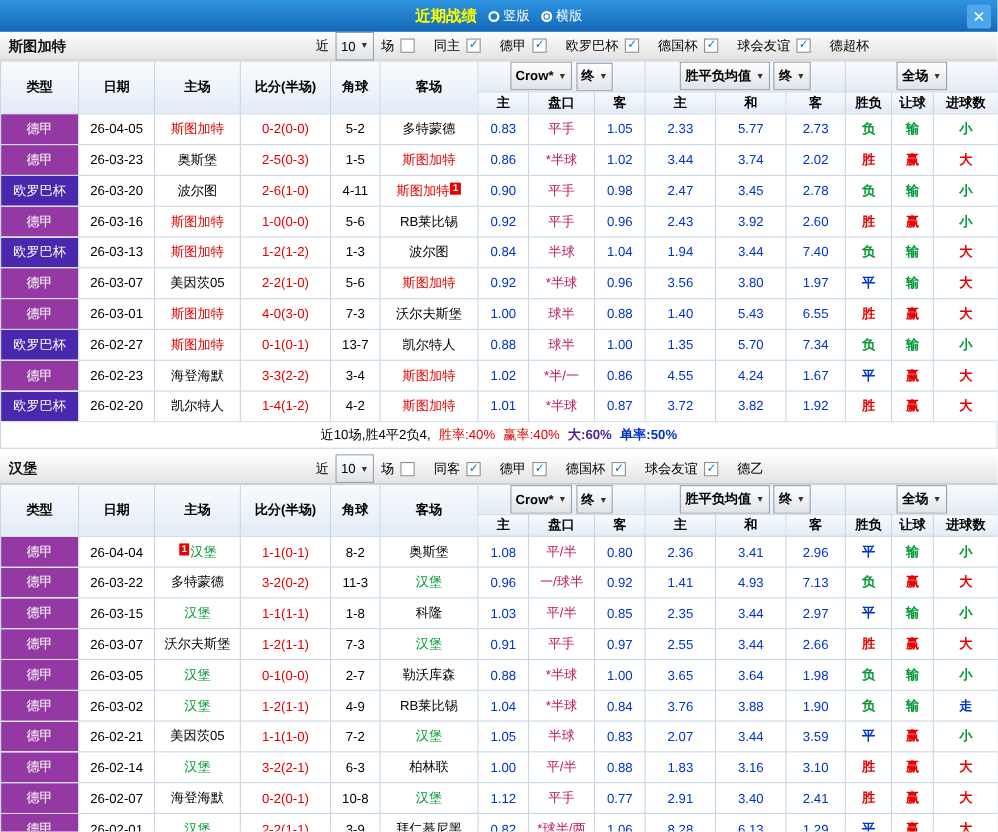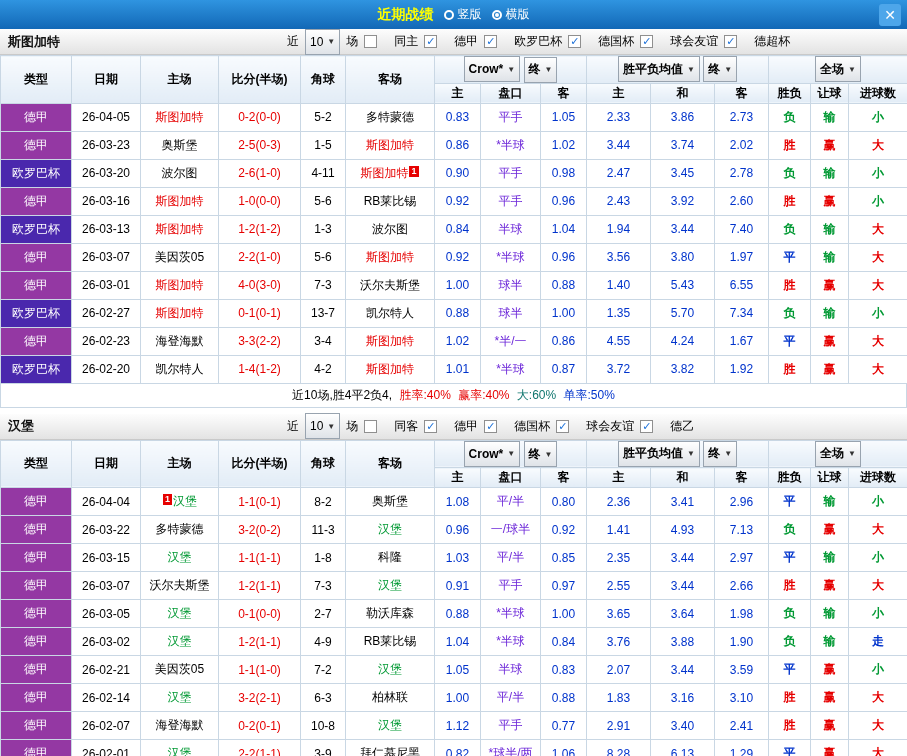--- a/index.html
+++ b/index.html
@@ -30,21 +30,21 @@
   .hrow2 th{height:20px;font-size:12px}
   tbody td{height:28px;background:#fff;font-size:12px}
   .lg{color:#fff}
   .lg-a{background:#9438a3}
   .lg-b{background:#4a28ad}
   .c-red{color:#e60000;font-weight:bold}
   .c-green{color:#009933;font-weight:bold}
   .c-blue{color:#0033cc;font-weight:bold}
   .t-score{color:#e60000}
   .t-odds{color:#0033cc}
-  .t-pan{color:#6d28d9}
+  .t-pan{color:#be185d}
   .t-team{cursor:pointer}
   .badge{display:inline-block;background:#e60000;color:#fff;font-size:9px;line-height:11px;height:11px;padding:0 2px;margin:0 1px;position:relative;top:-3px;font-weight:bold}
   .summary{height:24px;line-height:23px;text-align:center;border:1px solid #c9d7e4;border-top:none;background:#fff}
   .summary span{margin:0 2px}
   .gap{height:6px}
 </style>
 </head>
 <body>
 
 <div class="topbar">
@@ -167,21 +167,21 @@
           <td class="lg lg-a">德甲</td>
           <td>26-04-05</td>
           <td><span><span class="t-team" style="color: rgb(230, 0, 0);">斯图加特</span></span></td>
           <td class="t-score">0-2(0-0)</td>
           <td>5-2</td>
           <td><span><span class="t-team">多特蒙德</span></span></td>
           <td class="t-odds">0.83</td>
           <td class="t-pan">平手</td>
           <td class="t-odds">1.05</td>
           <td class="t-odds">2.33</td>
-          <td class="t-odds">3.86</td>
+          <td class="t-odds">5.77</td>
           <td class="t-odds">2.73</td>
           <td class="c-green">负</td>
           <td class="c-green">输</td>
           <td class="c-green">小</td>
         </tr>
         <tr>
           <td class="lg lg-a">德甲</td>
           <td>26-03-23</td>
           <td><span><span class="t-team">奥斯堡</span></span></td>
           <td class="t-score">2-5(0-3)</td>
@@ -328,21 +328,21 @@
           <td class="t-odds">0.87</td>
           <td class="t-odds">3.72</td>
           <td class="t-odds">3.82</td>
           <td class="t-odds">1.92</td>
           <td class="c-red">胜</td>
           <td class="c-red">赢</td>
           <td class="c-red">大</td>
         </tr>
       </tbody>
   </table>
-  <div class="summary" id="summary-0"><span style="color: rgb(0, 0, 0);">近10场,胜4平2负4, </span><span style="color: rgb(230, 0, 0);">胜率:40% </span><span style="color: rgb(230, 0, 0);">赢率:40% </span><span style="color: #0f766e;">大:60% </span><span style="color: rgb(0, 51, 204);">单率:50%</span></div>
+  <div class="summary" id="summary-0"><span style="color: rgb(0, 0, 0);">近10场,胜4平2负4, </span><span style="color: rgb(230, 0, 0);">胜率:40% </span><span style="color: rgb(230, 0, 0);">赢率:40% </span><span style="color: #4c1d95; font-weight: bold;">大:60% </span><span style="color: rgb(0, 51, 204); font-weight: bold;">单率:50%</span></div>
 </div>
 
 <div class="gap"></div>
 
 <div class="section">
   <div class="section-bar">
     <span class="team-name">汉堡</span>
     <div class="filters">
       <span>近</span>
       <span class="select">

